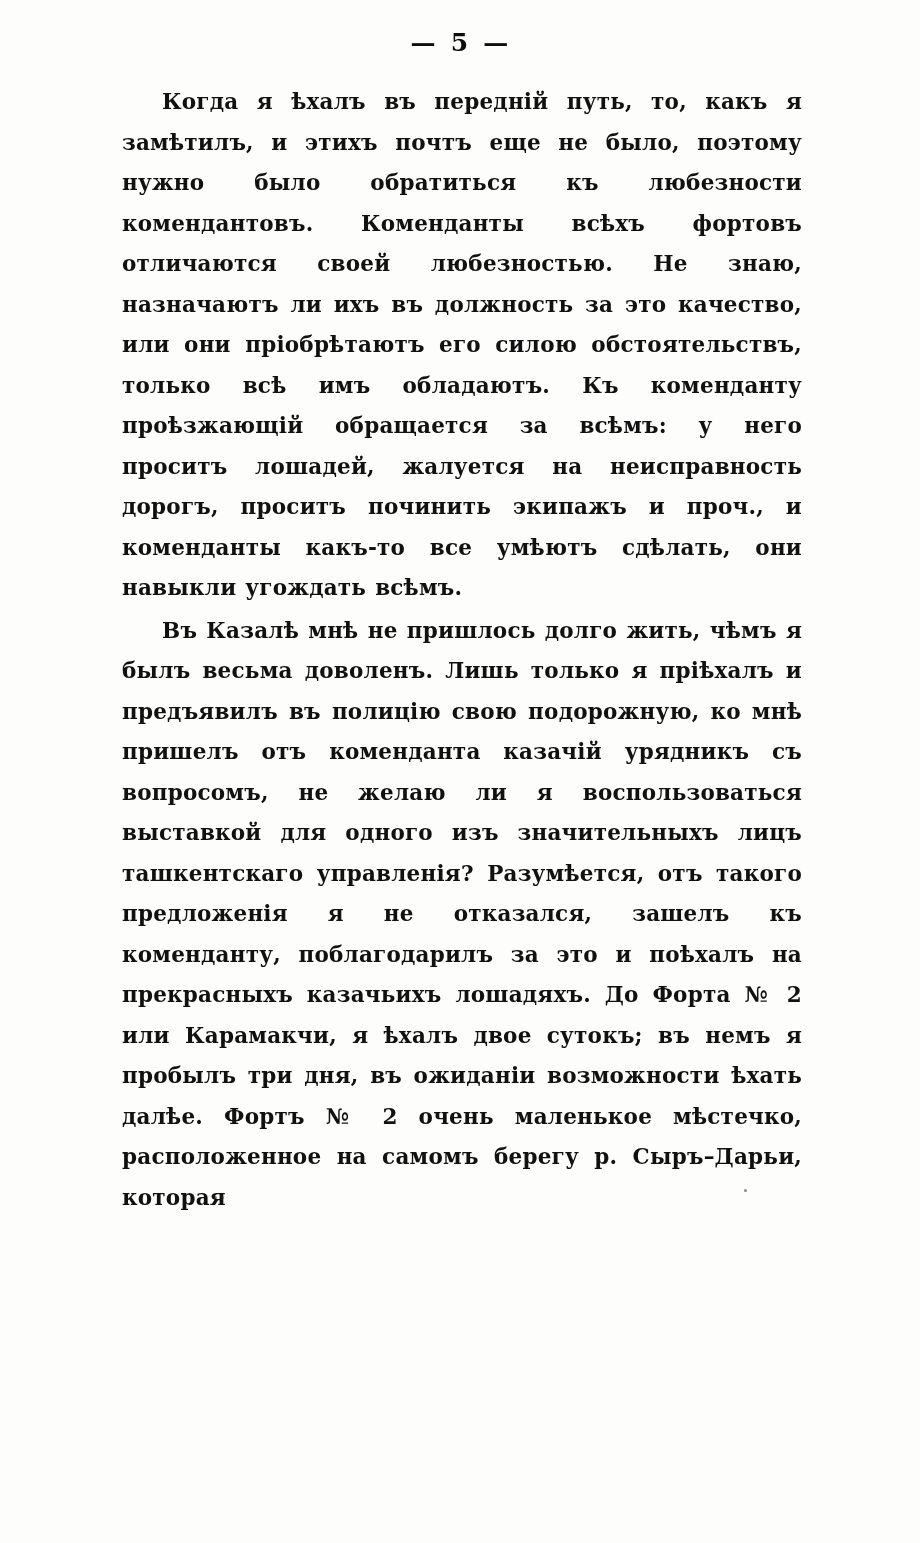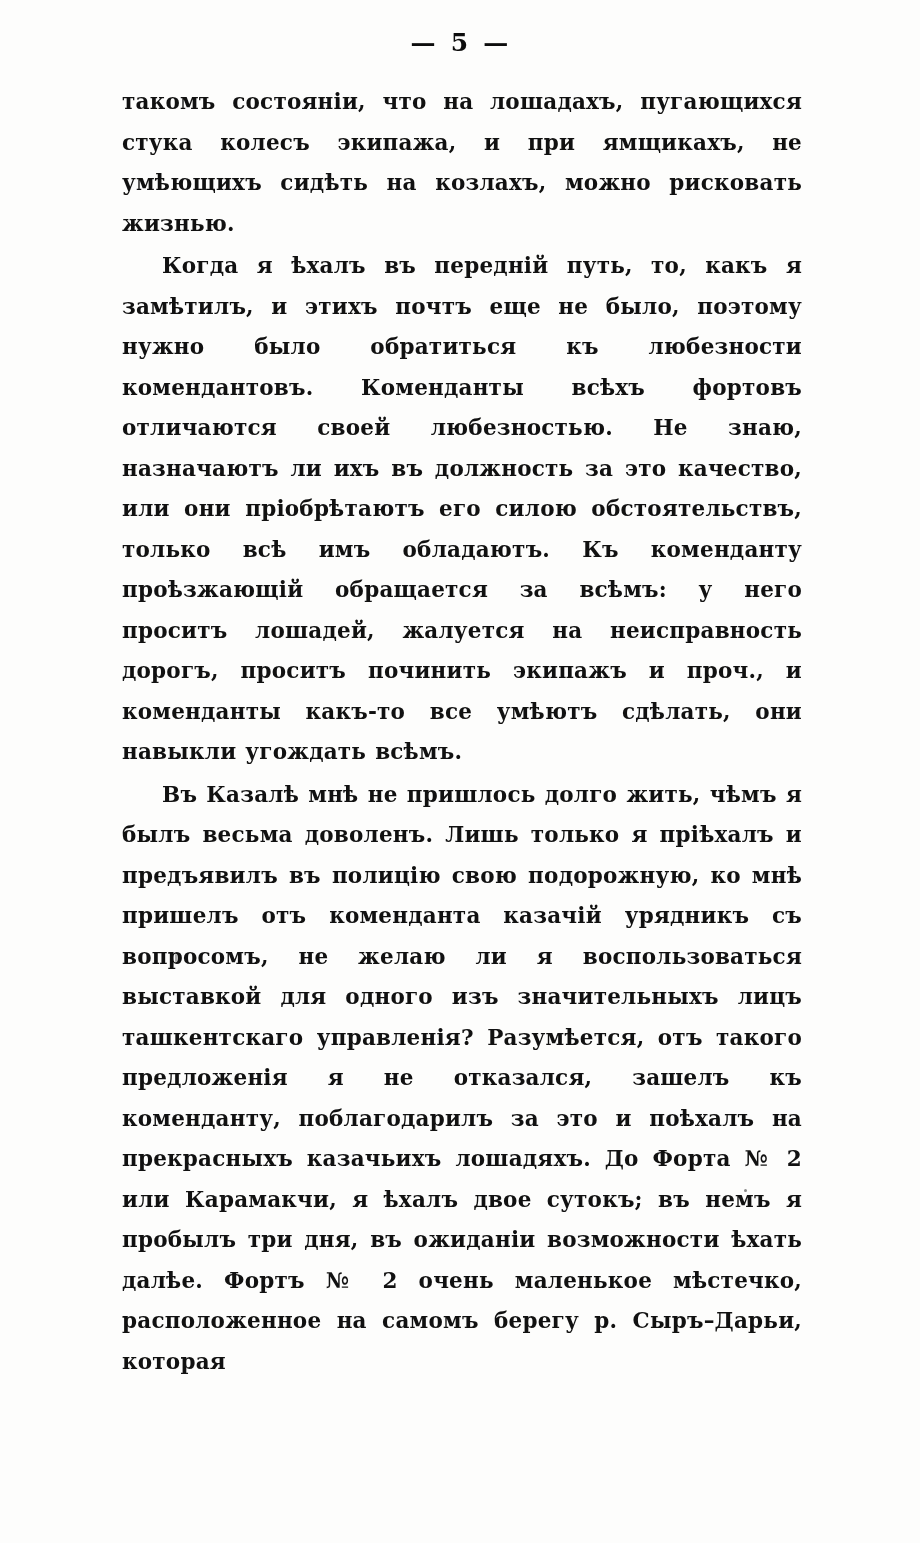--- a/index.html
+++ b/index.html
@@ -79,21 +79,20 @@
 </head>
 <body>
 
 <div class="page">
 
   <div class="page-number-line">
     <span class="dash">—</span><span>5</span><span class="dash">—</span>
   </div>
 
   <div class="body-text">
-    <p>такомъ состоянiи, что на лошадахъ, пугающихся стука колесъ экипажа, и при ямщикахъ, не умѣющихъ сидѣть на козлахъ, можно рисковать жизнью.</p>
     <p class="indent">Когда я ѣхалъ въ переднiй путь, то, какъ я замѣтилъ, и этихъ почтъ еще не было, поэтому нужно было обратиться къ любезности комендантовъ. Коменданты всѣхъ фортовъ отличаются своей любезностью. Не знаю, назначаютъ ли ихъ въ должность за это качество, или они прiобрѣтаютъ его силою обстоятельствъ, только всѣ имъ обладаютъ. Къ коменданту проѣзжающiй обращается за всѣмъ: у него проситъ лошадей, жалуется на неисправность дорогъ, проситъ починить экипажъ и проч., и коменданты какъ-то все умѣютъ сдѣлать, они навыкли угождать всѣмъ.</p>
     <p class="indent">Въ Казалѣ мнѣ не пришлось долго жить, чѣмъ я былъ весьма доволенъ. Лишь только я прiѣхалъ и предъявилъ въ полицiю свою подорожную, ко мнѣ пришелъ отъ коменданта казачiй урядникъ съ вопросомъ, не желаю ли я воспользоваться выставкой для одного изъ значительныхъ лицъ ташкентскаго управленiя? Разумѣется, отъ такого предложенiя я не отказался, зашелъ къ коменданту, поблагодарилъ за это и поѣхалъ на прекрасныхъ казачьихъ лошадяхъ. До Форта № 2 или Карамакчи, я ѣхалъ двое сутокъ; въ немъ я пробылъ три дня, въ ожиданiи возможности ѣхать далѣе. Фортъ № 2 очень маленькое мѣстечко, расположенное на самомъ берегу р. Сыръ–Дарьи, которая</p>
   </div>
 
   <div class="speck s1"></div>
   <div class="speck s2"></div>
   <div class="speck s3"></div>
   <div class="speck s4"></div>
 </div>
 

